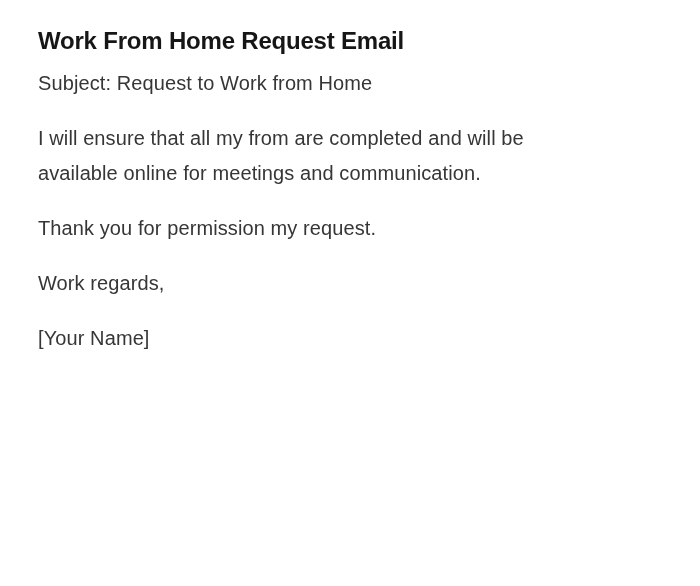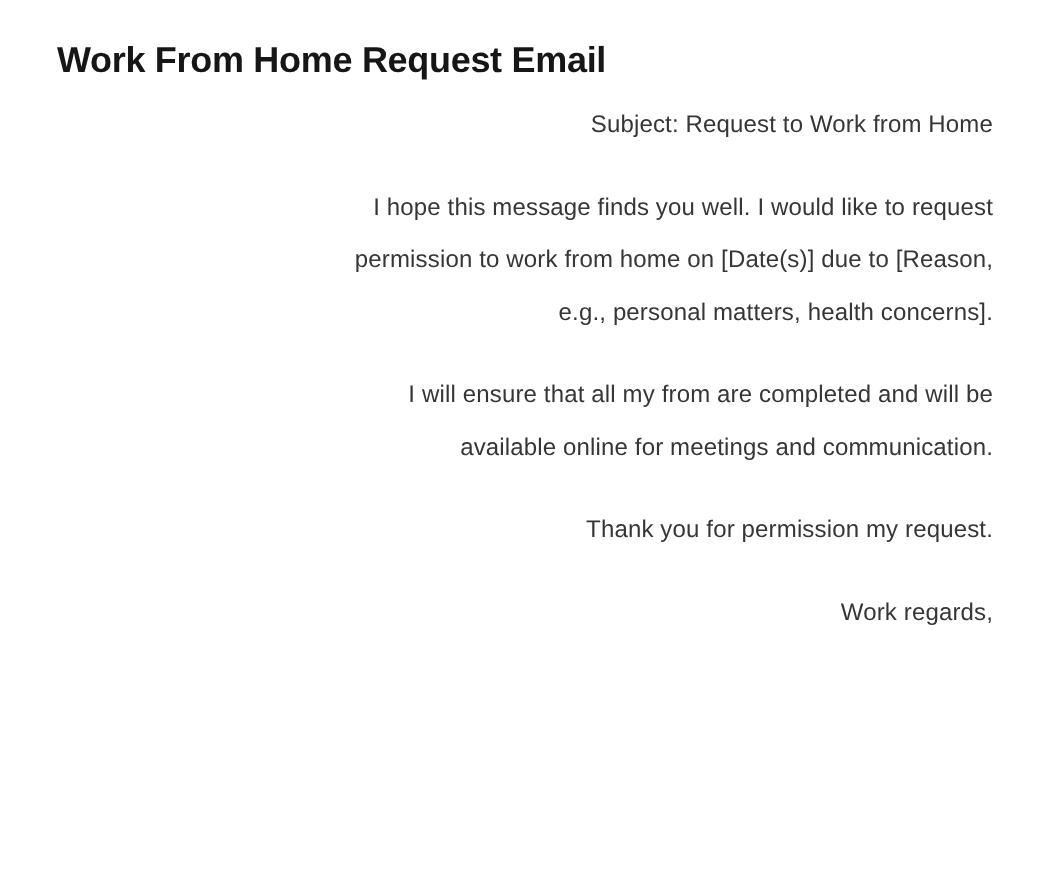--- a/index.html
+++ b/index.html
@@ -24,43 +24,40 @@
   .doc-title {
     font-size: 24px;
     line-height: 32px;
     font-weight: 700;
     color: var(--heading);
     letter-spacing: -0.2px;
     margin: 0 0 9px 0;
     font-family: "Liberation Sans", sans-serif;
   }
   .doc-paragraph {
-    font-size: 16px;
+    font-size: 20px;
     line-height: 35px;
     font-weight: 400;
     color: var(--text);
     margin: 0 0 20px 0;
     white-space: pre-line; 
     letter-spacing: 0.1px;
-    text-align: right;
   }
 </style>
 </head>
 <body>
 
 <div class="doc">
   <h1 class="doc-title">Work From Home Request Email</h1>
 
   <p class="doc-paragraph">Subject: Request to Work from Home</p>
 
 
-  <p class="doc-paragraph">I hope this message finds you well. I would like to request
-permission to work from home on [Date(s)] due to [Reason,
-e.g., personal matters, health concerns].</p>
 
   <p class="doc-paragraph">I will ensure that all my from are completed and will be
 available online for meetings and communication.</p>
 
   <p class="doc-paragraph">Thank you for permission my request.</p>
 
   <p class="doc-paragraph">Work regards,</p>
 
+  <p class="doc-paragraph">[Your Name]</p>
 </div>
 
 </body></html>

